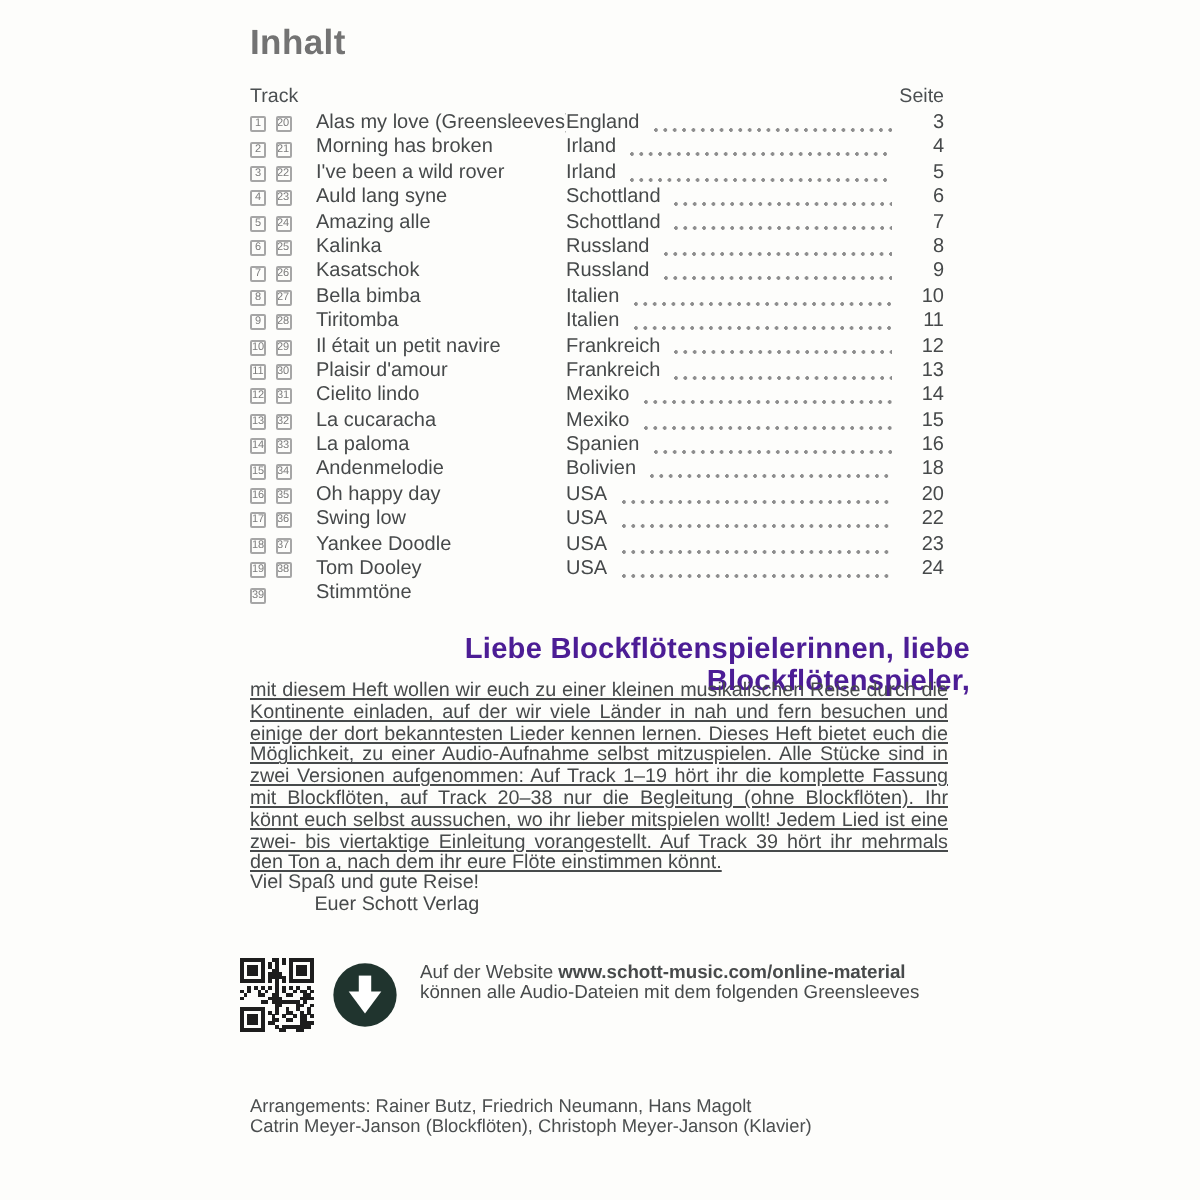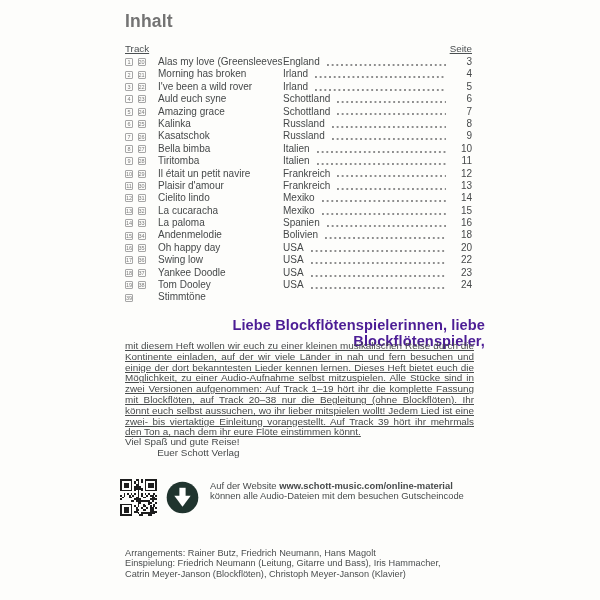--- a/index.html
+++ b/index.html
@@ -9,21 +9,21 @@
     position:relative;
   }
   .page{position:absolute;inset:0;background:#fdfdfb;}
   .h1{
     position:absolute;left:125px;top:11px;
     font-size:17.5px;font-weight:bold;color:#737373;letter-spacing:.2px;
   }
   .toc-head{
     position:absolute;left:125px;top:43px;width:347px;
     display:flex;justify-content:space-between;
-    font-size:9.8px;color:#4b4f51;text-decoration:underline;
+    font-size:9.8px;color:#4b4f51;
   }
   .toc-rows{position:absolute;left:125px;top:56px;width:347px;}
   .toc-row{display:flex;align-items:baseline;height:12.4px;font-size:10px;color:#46494a;}
   .tracks{width:33px;flex:none;display:flex;gap:4.5px;align-self:center;}
   .tbox{
     width:8px;height:8px;box-sizing:border-box;flex:none;
     border:0.8px solid #a6a6a6;border-radius:1px;
     font-size:5.5px;line-height:6.5px;text-align:center;color:#7c7c7c;
     overflow:hidden;
   }
@@ -100,31 +100,31 @@
         <span class="title">I've been a wild rover</span>
         <span class="country">Irland</span>
         <span class="leader"></span>
         <span class="pageno">5</span>
       </div>
       <div class="toc-row">
         <span class="tracks">
           <span class="tbox">4</span>
           <span class="tbox">23</span>
         </span>
-        <span class="title">Auld euch syne</span>
+        <span class="title">Auld lang syne</span>
         <span class="country">Schottland</span>
         <span class="leader"></span>
         <span class="pageno">6</span>
       </div>
       <div class="toc-row">
         <span class="tracks">
           <span class="tbox">5</span>
           <span class="tbox">24</span>
         </span>
-        <span class="title">Amazing grace</span>
+        <span class="title">Amazing alle</span>
         <span class="country">Schottland</span>
         <span class="leader"></span>
         <span class="pageno">7</span>
       </div>
       <div class="toc-row">
         <span class="tracks">
           <span class="tbox">6</span>
           <span class="tbox">25</span>
         </span>
         <span class="title">Kalinka</span>
@@ -504,23 +504,22 @@
       </div>
     <div class="dlc">
       <svg viewBox="0 0 34 34" xmlns="http://www.w3.org/2000/svg">
         <circle cx="17" cy="17" r="16.3" fill="var(--accent,#20342e)"></circle>
         <rect x="13.8" y="7" width="6.4" height="9.5" fill="#ffffff"></rect>
         <polygon points="8.6,15.2 25.4,15.2 17,26.5" fill="#ffffff"></polygon>
       </svg>
     </div>
     <div class="dltext">
       <div><span>Auf der Website </span><span class="b">www.schott-music.com/online-material</span></div>
-      <div>können alle Audio-Dateien mit dem besuchen Gutscheincode</div>
+      <div>können alle Audio-Dateien mit dem folgenden Greensleeves</div>
     </div>
   </div>
 
   <div class="credits">
     <div>Arrangements: Rainer Butz, Friedrich Neumann, Hans Magolt</div>
-    <div>Einspielung: Friedrich Neumann (Leitung, Gitarre und Bass), Iris Hammacher,</div>
     <div>Catrin Meyer-Janson (Blockflöten), Christoph Meyer-Janson (Klavier)</div>
   </div>
 
 </div>
 
 </body></html>

